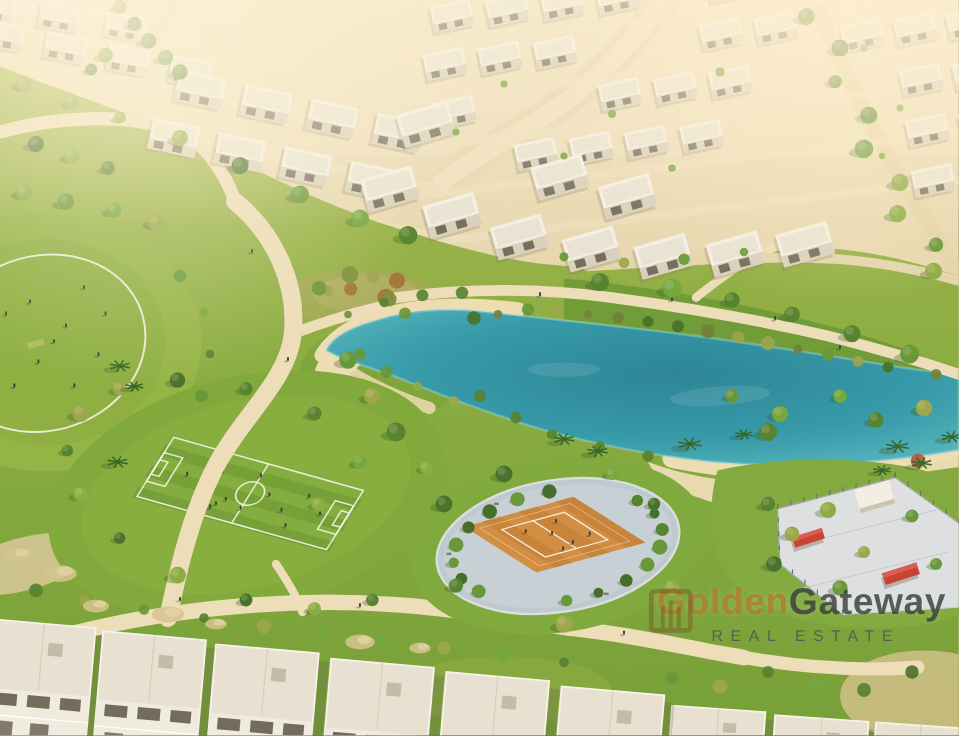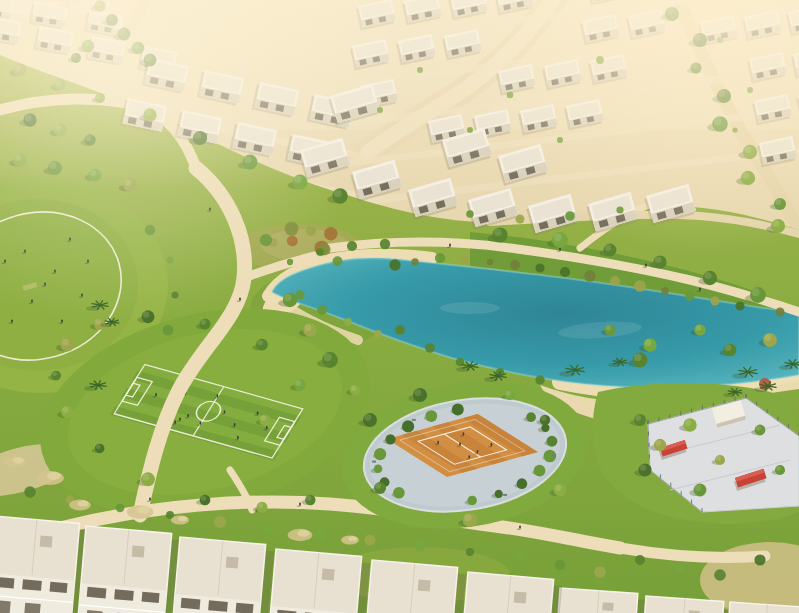--- a/index.html
+++ b/index.html
@@ -1279,13 +1279,21 @@
         </g>
       </g>
     <g>
         <circle cx="110" cy="25" r="300" fill="url(#hz1)" opacity="0.65"></circle>
         <circle cx="705" cy="15" r="240" fill="url(#hz2)"></circle>
         <rect x="0" y="0" width="799" height="190" fill="url(#wt)"></rect>
         <rect x="0" y="0" width="799" height="613" fill="#ffe9c4" opacity="0.06"></rect>
       </g>
   </svg>
 
+  <div class="watermark">
+    <svg class="wm-logo" width="46" height="46" viewBox="0 0 48 48">
+      <rect x="7" y="7" width="34" height="34" rx="3" fill="none" stroke="#7a5a24" stroke-width="4"></rect>
+      <path d="M17,41 V20 M24,41 V15 M31,41 V20" fill="none" stroke="#7a5a24" stroke-width="3.4"></path>
+    </svg>
+    <div class="wm-brand"><span class="g1">Golden</span><span class="g2">Gateway</span></div>
+    <div class="wm-sub">REAL ESTATE</div>
+  </div>
 </div>
 
 </body></html>

